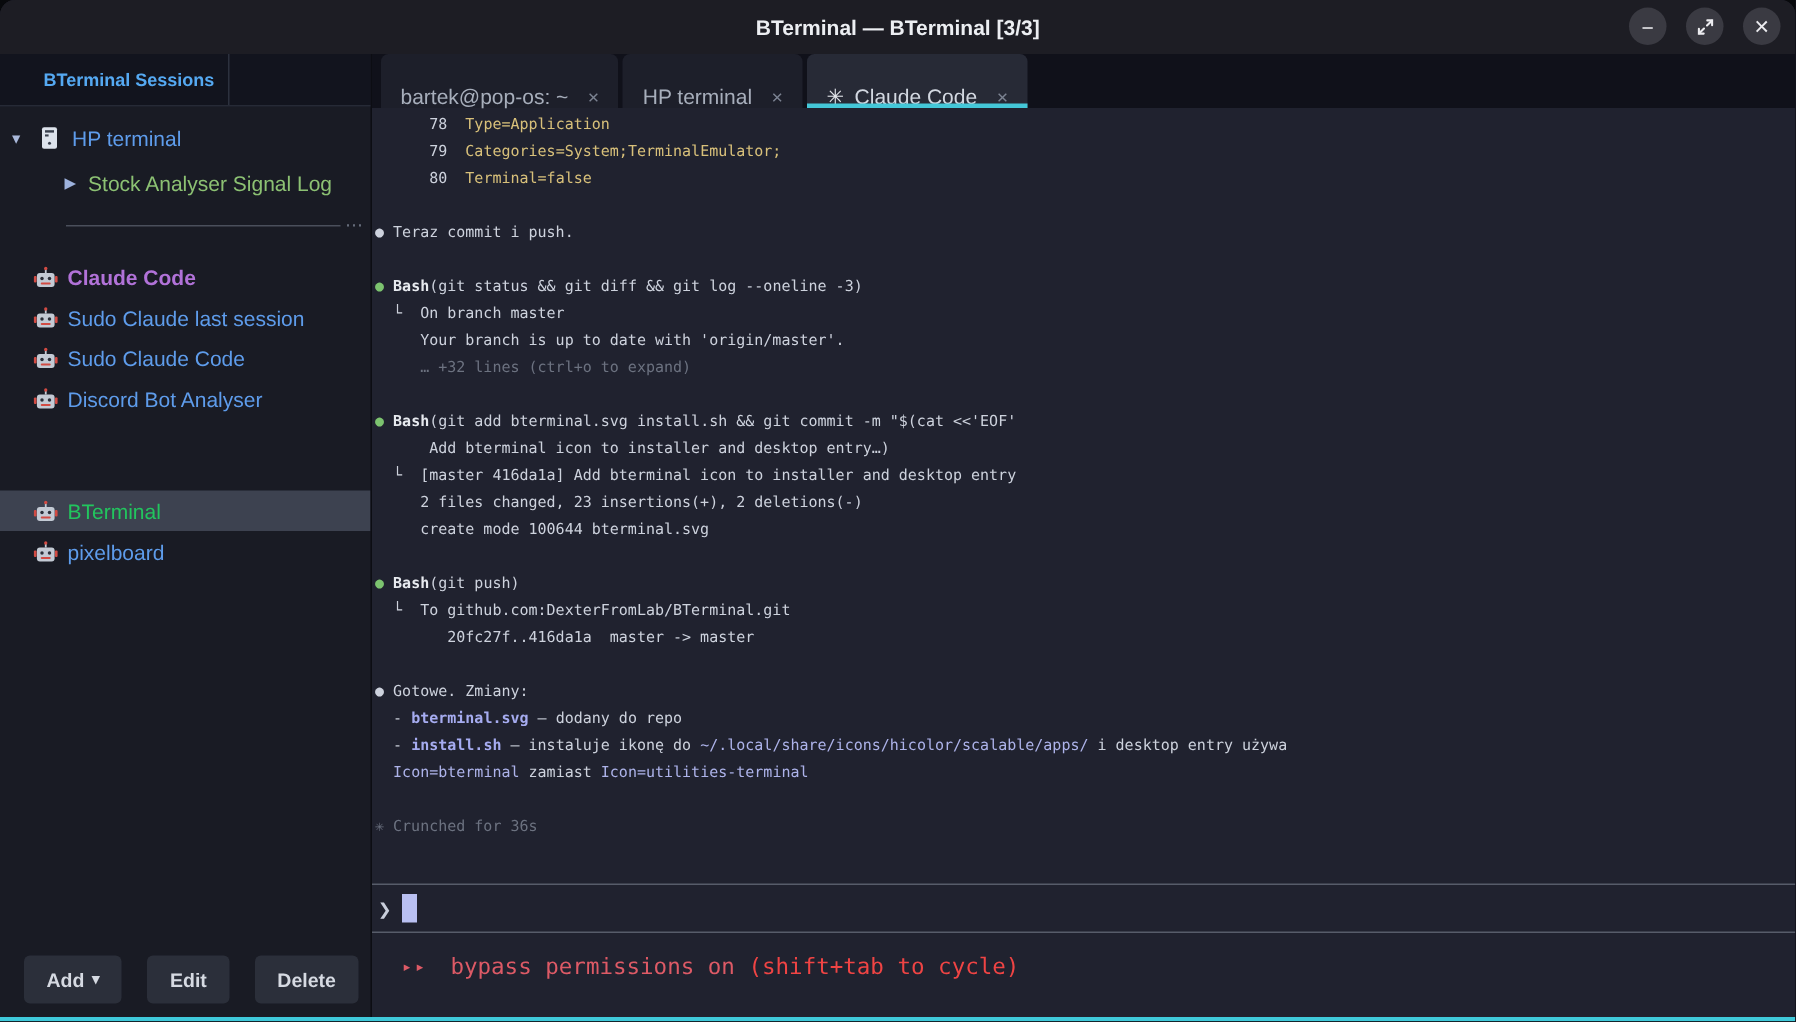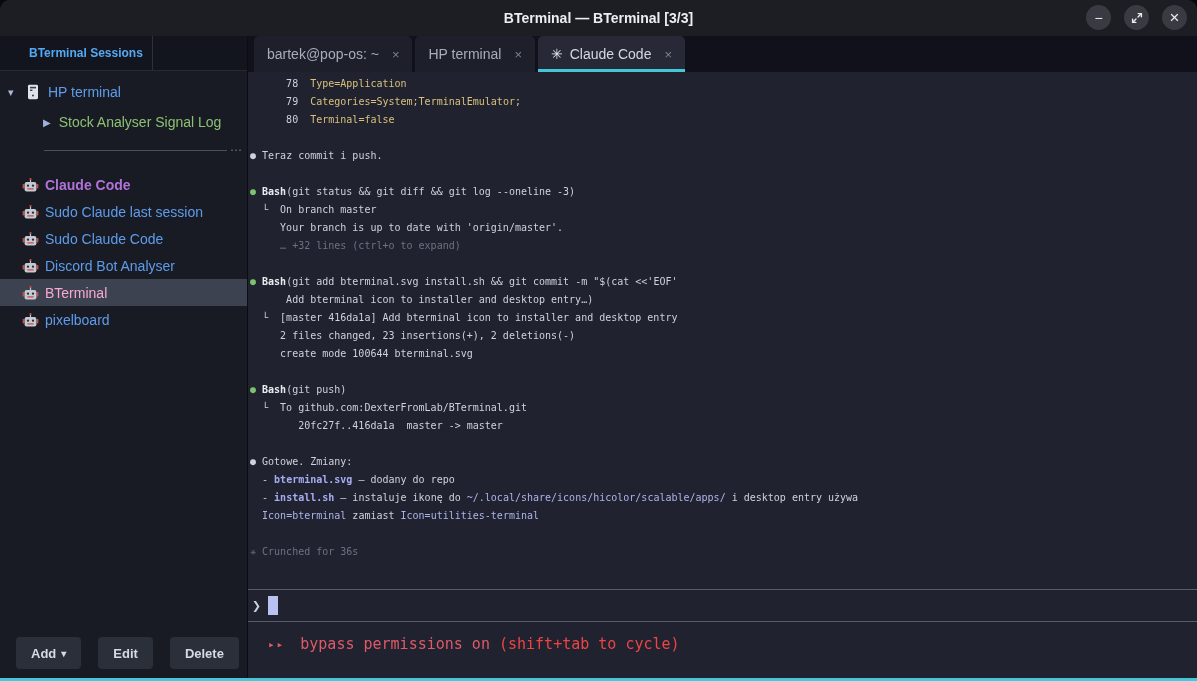--- a/index.html
+++ b/index.html
@@ -36,31 +36,31 @@
   .row-child{padding-left:43px;}
   .row-child .play{color:#9db2dd;font-size:10px;}
   .row-child .lbl{margin-left:8px;color:#8cc173;}
   .tree-divider{display:flex;align-items:center;padding:7px 5px 7px 44px;height:26px;}
   .tree-divider .line{flex:1;border-top:1px solid #4a4f5b;}
   .tree-divider .dots{color:#6b7280;font-size:12px;margin-left:3px;line-height:0;}
   .tree-gap{height:8px;}
   .row-session{height:27px;padding-left:22px;color:#5e9ceb;cursor:default;}
   .row-session .lbl{margin-left:6px;}
   .row-session.accent{color:#b172d8;font-weight:bold;}
-  .row-session.selected{background:#3d4250;color:#f9a8d4;}
+  .row-session.selected{background:#3d4250;color:#22c55e;margin-top:48px;}
   .robot{flex:none;display:block;}
   .sb-footer{flex:none;display:flex;gap:17px;padding:0 0 9px 16px;}
   .sb-btn{height:32px;padding:16px 15px;background:#2b2f3a;border:none;border-radius:4px;
     color:#d6dae2;font-size:13px;font-weight:bold;font-family:"Liberation Sans",sans-serif;
     display:flex;align-items:center;gap:5px;cursor:default;}
   .sb-btn .caret{font-size:10px;}
   
   .main{flex:1;display:flex;flex-direction:column;min-width:0;background:#20222f;}
   .tabbar{height:36px;flex:none;background:#10111a;display:flex;align-items:stretch;padding-left:6px;}
-  .tab{display:flex;align-items:center;padding:0 13px;margin-right:3px;background:#1d1f2a;
+  .tab{display:flex;align-items:flex-end;padding:0 13px;margin-right:3px;background:#1d1f2a;
     color:#a7aebb;font-size:14px;position:relative;border-radius:5px 5px 0 0;cursor:default;}
   .tab.active{background:#272a36;color:#d3d8e1;}
   .tab.active::after{content:'';position:absolute;left:0;right:0;bottom:0;height:3px;background:#44c7d8;}
   .tab .spin{margin-right:7px;color:#e2e5ea;}
   .tab-close{margin-left:13px;color:#7c8392;font-size:13px;}
   
   .term{flex:1;min-height:0;overflow:hidden;background:#20222f;padding:3px 4px 0 2px;
     font-family:"DejaVu Sans Mono",monospace;font-size:10px;line-height:18px;}
   .tline{white-space:pre;height:18px;}
   .c-w{color:#cdd2dd;}

